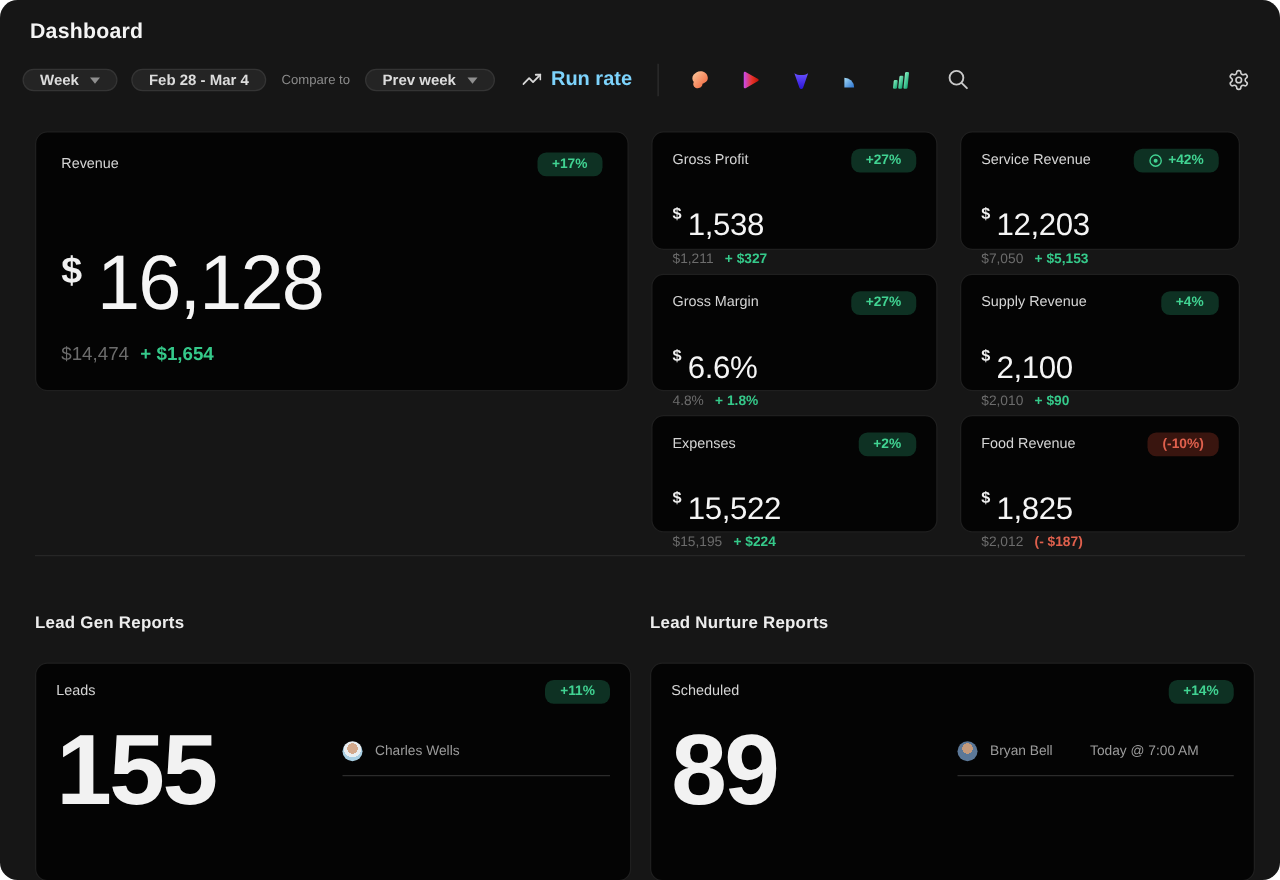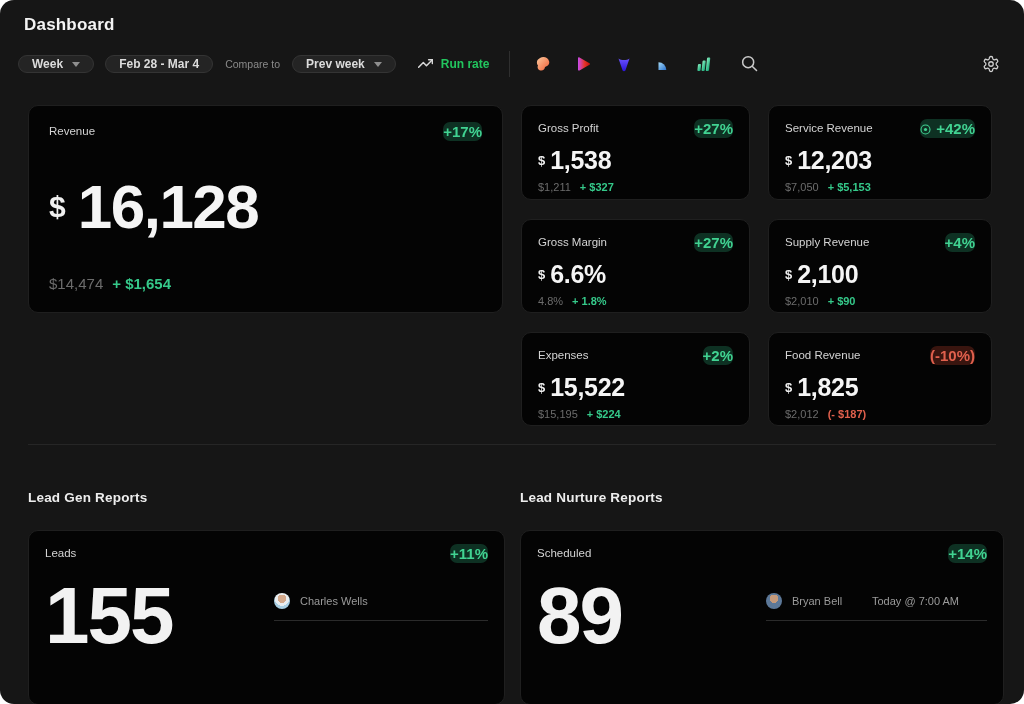--- a/index.html
+++ b/index.html
@@ -12,43 +12,43 @@
   .page-title{font-size:17px;font-weight:700;color:#f4f4f4;letter-spacing:.2px;line-height:22px;}
 
   .toolbar{display:flex;align-items:center;margin:12px 24px 0 18px;height:31px;}
   .pill{display:inline-flex;align-items:center;gap:9px;background:#242424;border:1px solid #343434;
         border-radius:11px;padding:0 13px;height:18px;font-size:12px;font-weight:600;color:#dcdcdc;
         cursor:pointer;box-sizing:border-box;white-space:nowrap;}
   .pill + .pill{margin-left:11px;}
   .chev{width:0;height:0;border-left:4px solid transparent;border-right:4px solid transparent;
         border-top:5px solid #8f8f8f;margin-top:1px;}
   .compare{font-size:10.5px;color:#8a8a8a;margin:0 12px;white-space:nowrap;}
-  .runrate{display:inline-flex;align-items:center;gap:8px;margin-left:22px;font-size:12px;
-           font-weight:600;color:#22c55e;cursor:pointer;white-space:nowrap;text-align:center;}
+  .runrate{display:inline-flex;align-items:center;gap:8px;margin-left:22px;font-size:16px;
+           font-weight:600;color:#7dd3fc;cursor:pointer;white-space:nowrap;text-align:center;}
   .vdiv{width:1px;height:26px;background:#2f2f2f;margin:0 25px 0 20px;}
   .integrations{display:flex;align-items:center;gap:22px;}
   .tool-icon{display:inline-flex;cursor:pointer;}
   .search-wrap{margin-left:27px;}
   .gear-wrap{margin-left:auto;}
 
   
   .section-title{font-size:13.5px;font-weight:700;color:#ededed;letter-spacing:.2px;}
   .income-title{margin:52px 0 0 28px;}
   .income-grid{display:grid;grid-template-columns:475px 229px 224px;grid-template-rows:95px 94px 94px;
                gap:19px 18px;margin:26px 20px 0 28px;}
   .card{background:#040404;border:1px solid #1f1f1f;border-radius:10px;padding:13px 16px;
         box-sizing:border-box;cursor:pointer;}
   .card-head{display:flex;justify-content:space-between;align-items:flex-start;}
   .card-label{font-size:11.5px;color:#d4d4d4;padding-top:3px;}
-  .badge{display:inline-flex;align-items:flex-end;gap:5px;background:#0e3123;color:#41d392;
-         font-size:15px;font-weight:700;padding:3px 0;border-radius:7px;line-height:13px;}
+  .badge{display:inline-flex;align-items:center;gap:5px;background:#0e3123;color:#41d392;
+         font-size:11px;font-weight:700;padding:3px 12px;border-radius:7px;line-height:13px;}
   .badge.neg{background:#39150f;color:#e0604d;}
   .value-row{display:flex;align-items:center;gap:5px;margin-top:8px;}
   .cur{font-size:13px;font-weight:600;color:#f0f0f0;}
-  .val{font-size:25px;font-weight:700;color:#f5f5f5;letter-spacing:-.3px;line-height:28px;}
+  .val{font-size:25px;font-weight:400;color:#f5f5f5;letter-spacing:-.3px;line-height:28px;margin-top:20px;}
   .prev-row{display:flex;align-items:baseline;gap:9px;margin-top:7px;font-size:11px;}
   .prev{color:#6c6c6c;}
   .delta{color:#35c98a;font-weight:700;}
   .delta.neg{color:#e0604d;}
 
   .rev{grid-row:1 / span 2;padding:16px 20px;display:flex;flex-direction:column;}
   .rev .value-row{margin-top:34px;gap:12px;}
   .rev .cur{font-size:30px;font-weight:700;}
   .rev .val{font-size:62px;letter-spacing:-1.5px;line-height:64px;}
   .rev .prev-row{margin-top:auto;font-size:15px;padding-bottom:4px;}

